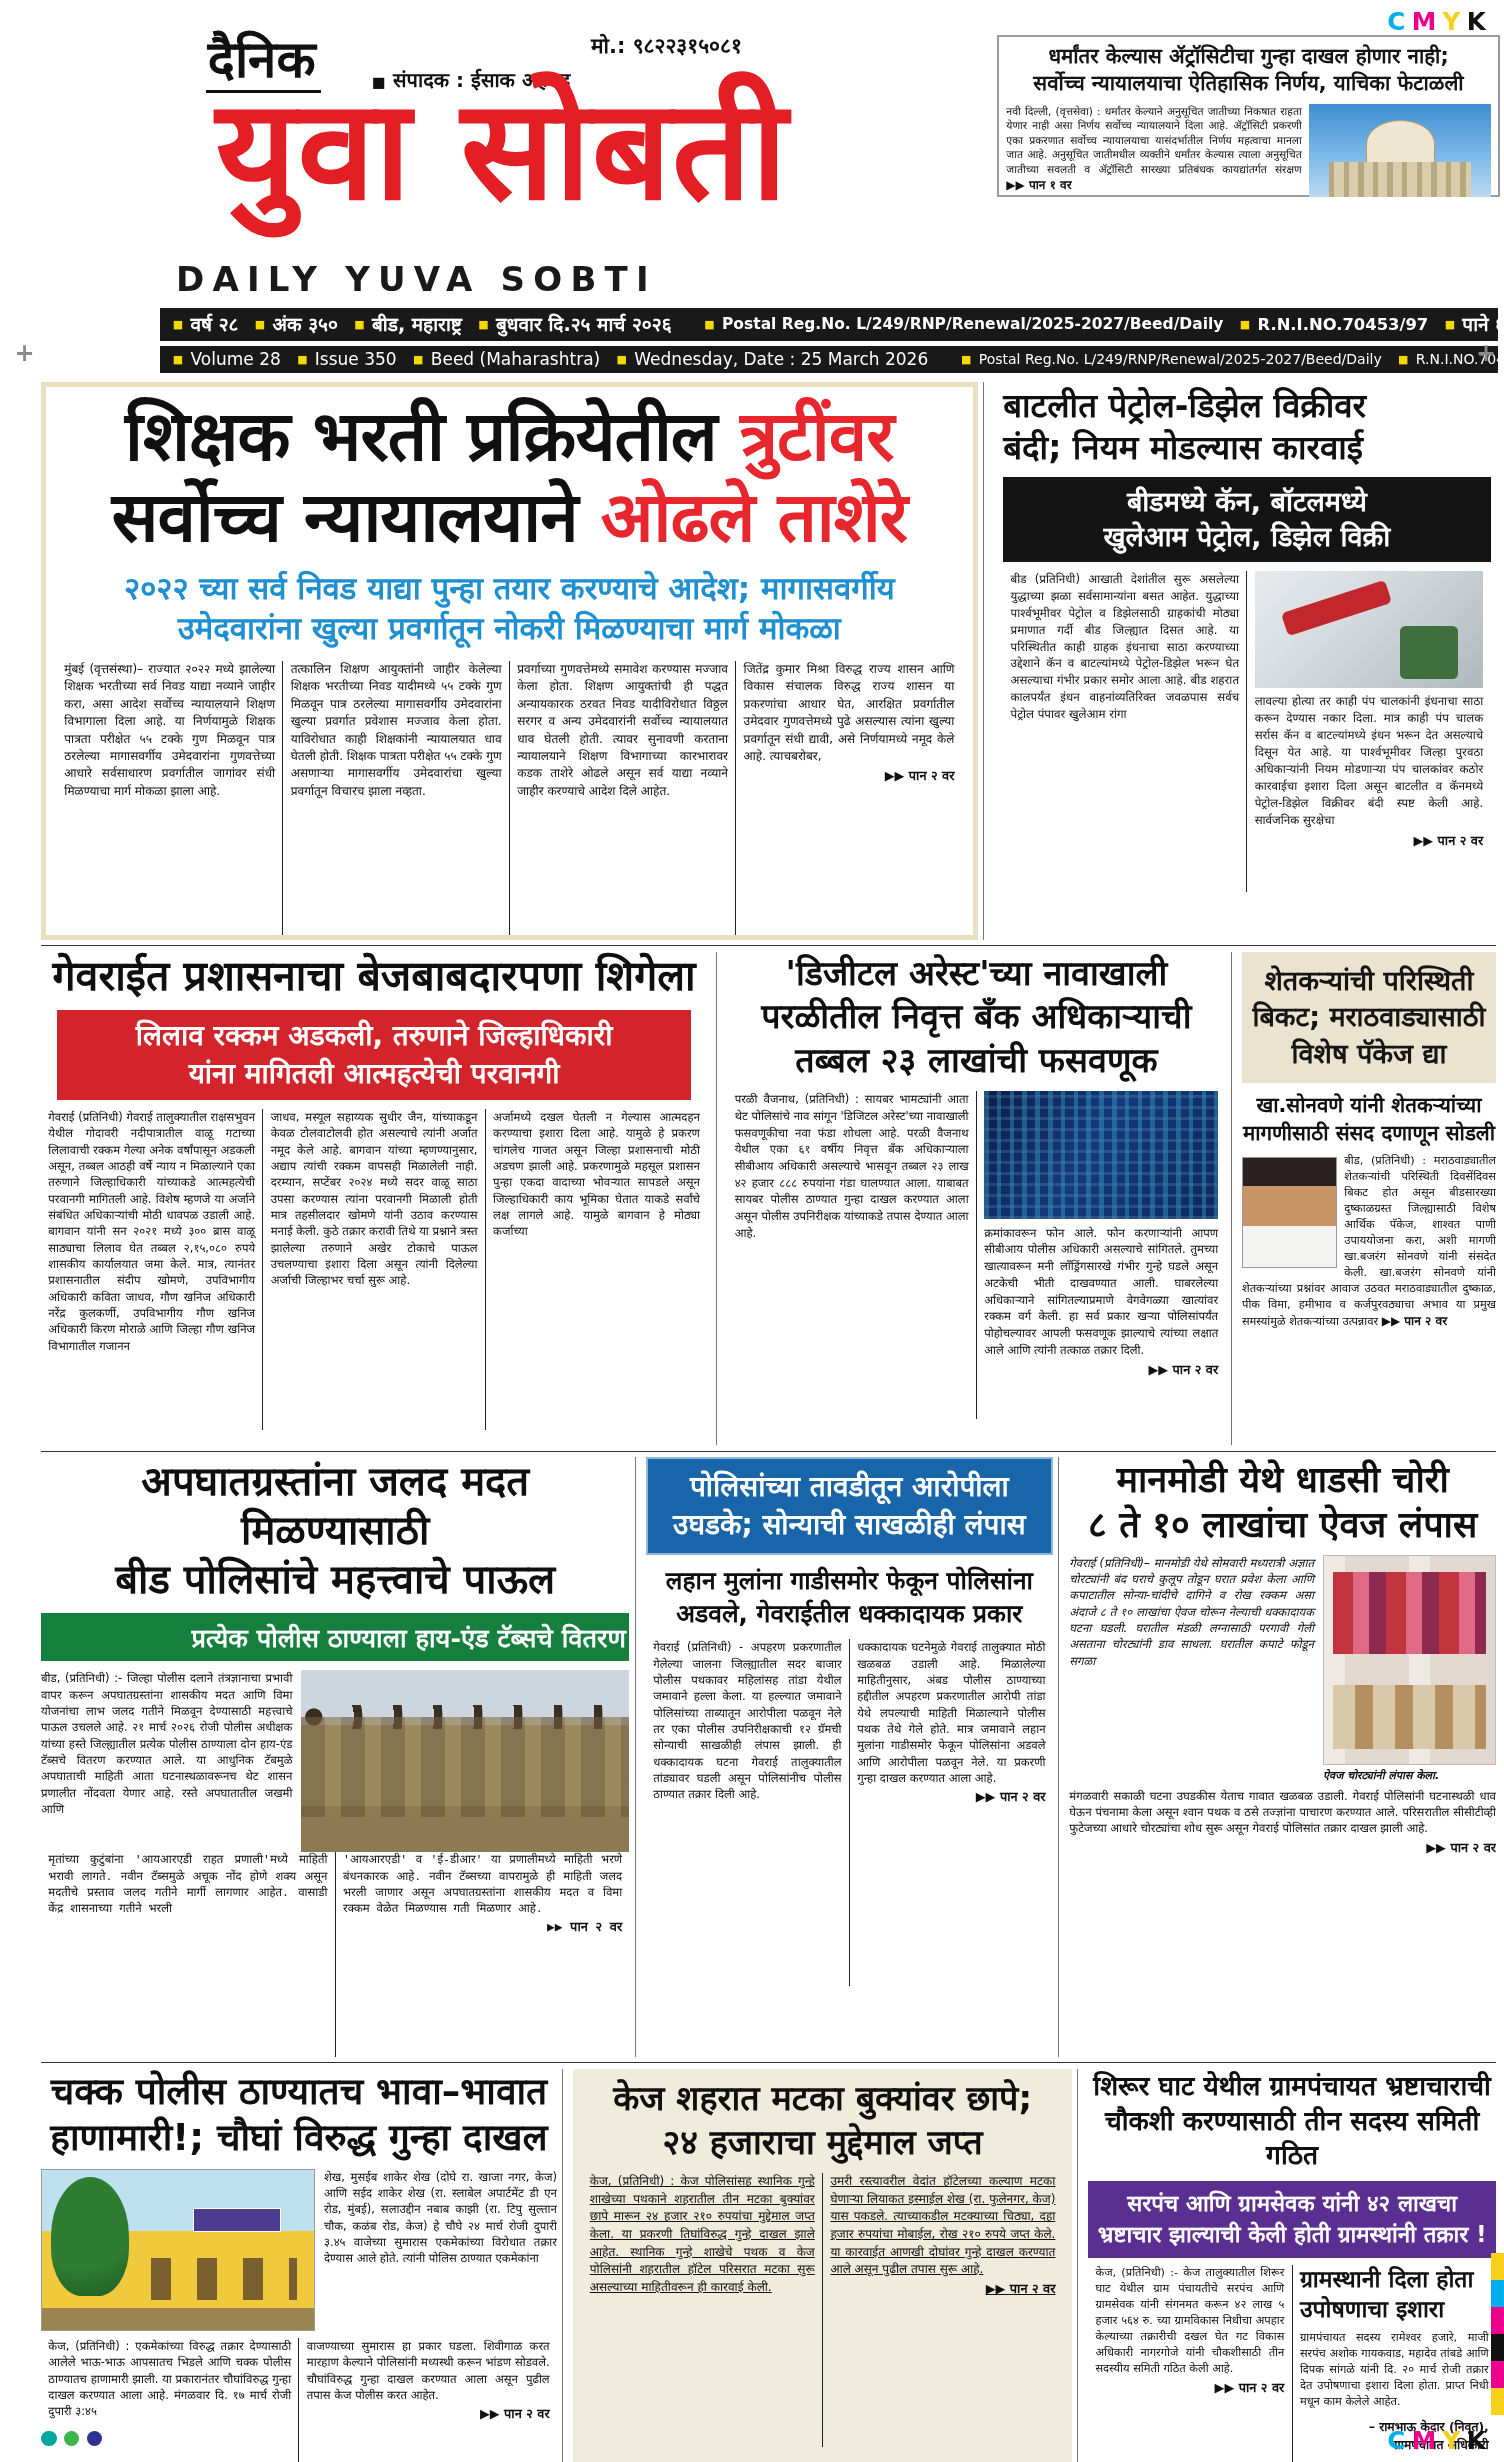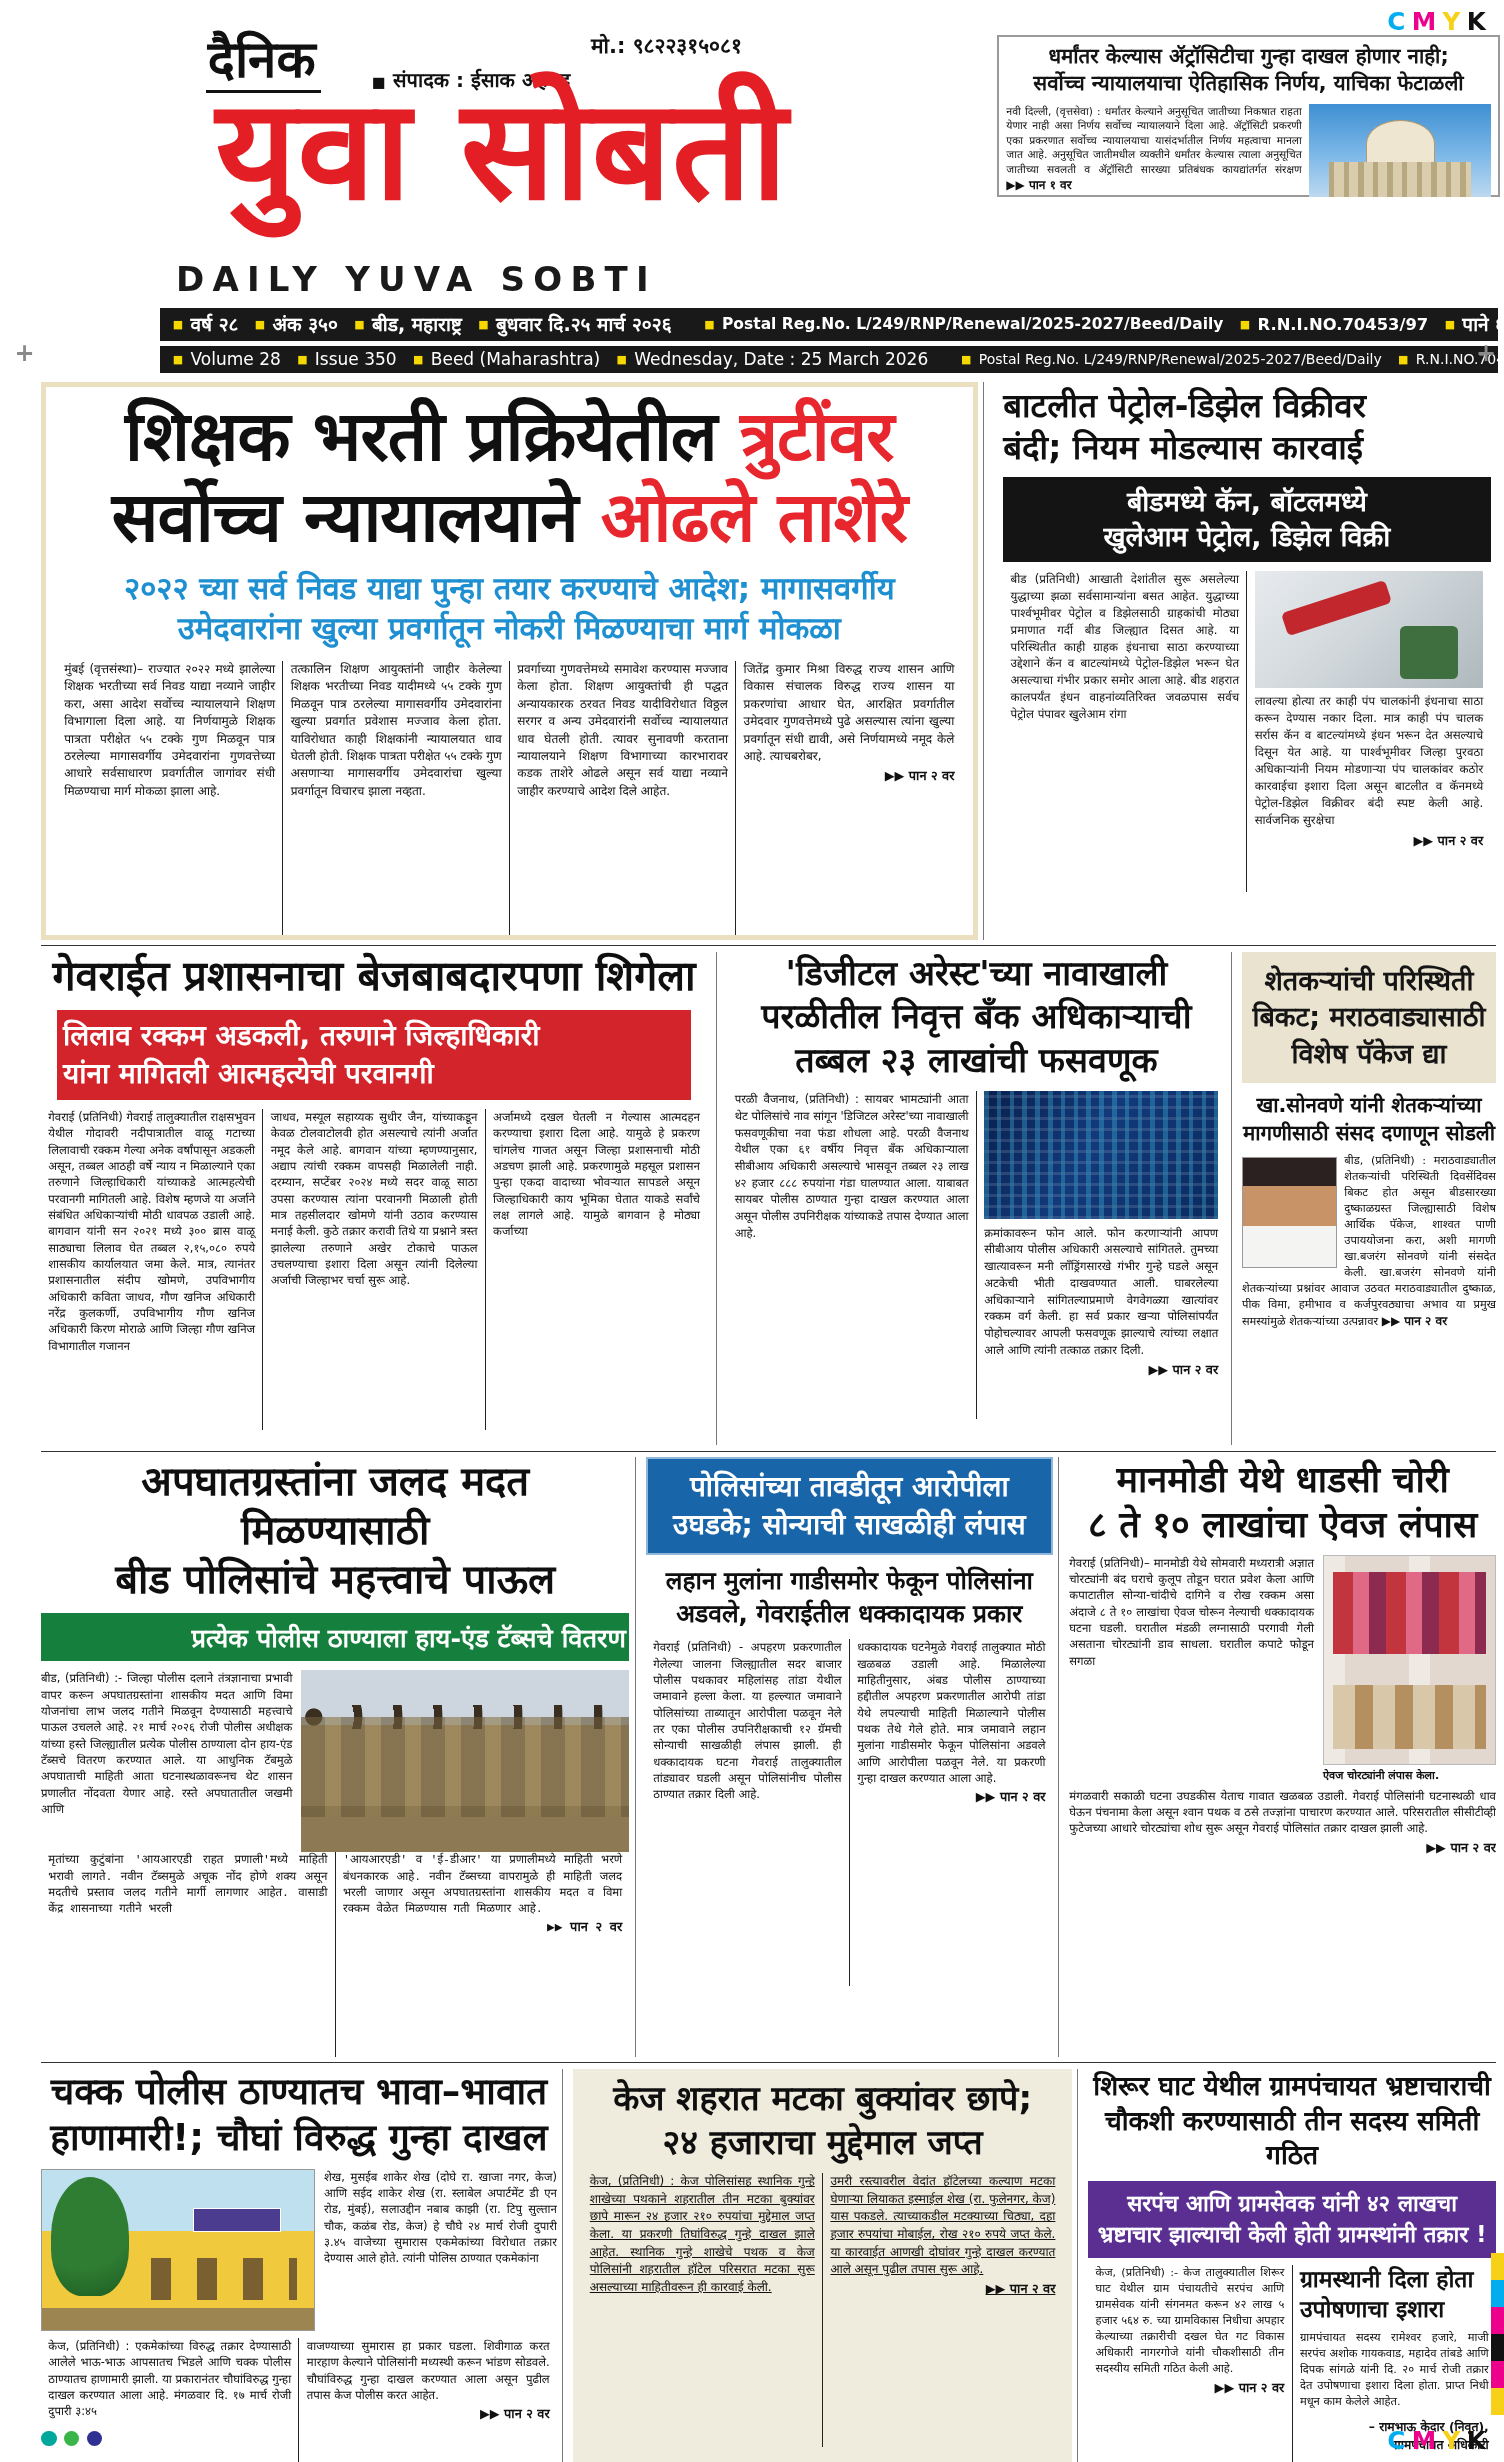--- a/index.html
+++ b/index.html
@@ -76,21 +76,21 @@
                line-height:1.3; padding:7.3px 3.6px; margin:9px 0; }
   .photo-petrol { width:100%; height:117px; margin-bottom:5.5px;
       background:linear-gradient(135deg,#e8ebee 0%,#cfd6da 50%,#aeb8bd 100%);
       position:relative; overflow:hidden;}
   .photo-petrol .nozzle { position:absolute; left:27px; top:25.5px; width:109px; height:24px; background:#c1272d; border-radius:5.5px; transform:rotate(-18deg);}
   .photo-petrol .can { position:absolute; right:25.5px; bottom:9px; width:58px; height:53px; background:#3f6f3f; border-radius:5.5px;}
 
   
   .gevrai { width:675px; padding-right:3.6px;}
   .gevrai .h { font-weight:bold; font-size:41px; line-height:1.2; color:#0f0f0f; text-align:center;}
-  .box-red { background:#d3242b; color:#fff; text-align:left; font-weight:bold; font-size:28px;
+  .box-red { background:#d3242b; color:#fff; text-align:center; font-weight:bold; font-size:28px;
              line-height:1.35; padding:7.3px 5.5px; margin:9px 16.4px 9px 16.4px;}
   .gevrai .cols { height:321px; overflow:hidden;}
   .gevrai .col { font-size:11.5px; line-height:1.42;}
 
   
   .digital { width:502px; }
   .digital .h { text-align:center; font-weight:bold; font-size:34px; line-height:1.28; color:#0f0f0f;}
   .digital .cols { margin-top:9px; height:328px; overflow:hidden;}
   .photo-cyber { width:100%; height:128px; margin-bottom:5.5px; position:relative; overflow:hidden;
      background:linear-gradient(120deg,#0a1f4e 0%,#123a7a 45%,#0b2a5e 100%);}
@@ -128,21 +128,21 @@
   .rescue { width:410px; }
   .box-blue { background:#1965a9; border:2.7px solid #8fb7d9; color:#fff; text-align:center; font-weight:bold;
               font-size:28px; line-height:1.35; padding:9px 5.5px; }
   .rescue .sub { text-align:center; font-weight:bold; font-size:24.6px; line-height:1.35; margin:9px 0; color:#0f0f0f;}
   .rescue .cols { height:347px; overflow:hidden;}
   .rescue .col { font-size:11.5px; line-height:1.42;}
 
   
   .theft { width:430px; }
   .theft .h { text-align:center; font-weight:bold; font-size:36px; line-height:1.25; color:#0f0f0f;}
-  .theft .row-t { display:flex; gap:9px; margin-top:7.3px;}
+  .theft .row-t { display:flex; gap:9px; margin-top:7.3px;font-style:italic;}
   .theft .bd { flex:1; font-size:11.5px; line-height:1.42; text-align:justify;}
   .photo-cupboard { width:173px; height:210px; flex:0 0 auto; border:1.8px solid #bbb; position:relative; overflow:hidden;
      background:linear-gradient(90deg,#efe9e4 0 12%, #e3d8cf 12% 50%, #efe9e4 50% 62%, #e3d8cf 62% 100%);}
   .photo-cupboard .shelf { position:absolute; left:9px; right:9px; top:16.4px; height:82px;
      background:repeating-linear-gradient(90deg,#c2353f 0 20px, #e06a86 20px 36px, #8c2b4f 36px 53px);}
   .photo-cupboard .shelf2 { position:absolute; left:9px; right:9px; bottom:14.6px; height:64px;
      background:repeating-linear-gradient(90deg,#d8c7a8 0 22px, #b48f60 22px 40px);}
   .theft .cap { font-size:11px; font-weight:bold; margin-top:2.7px;}
   .theft .more { font-size:11.5px; line-height:1.42; text-align:justify; margin-top:5.5px;}
 

